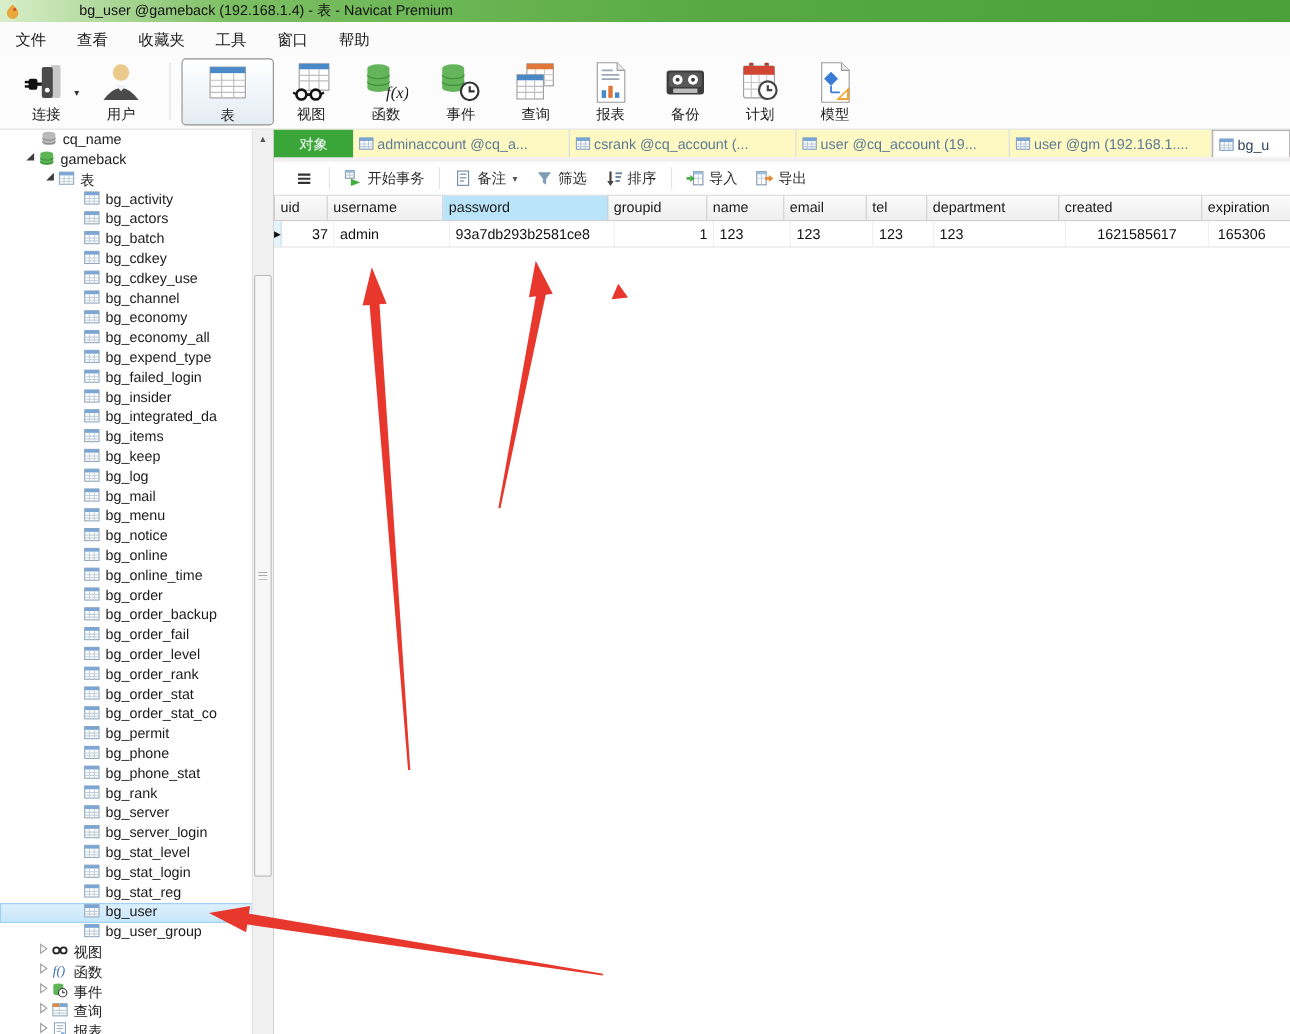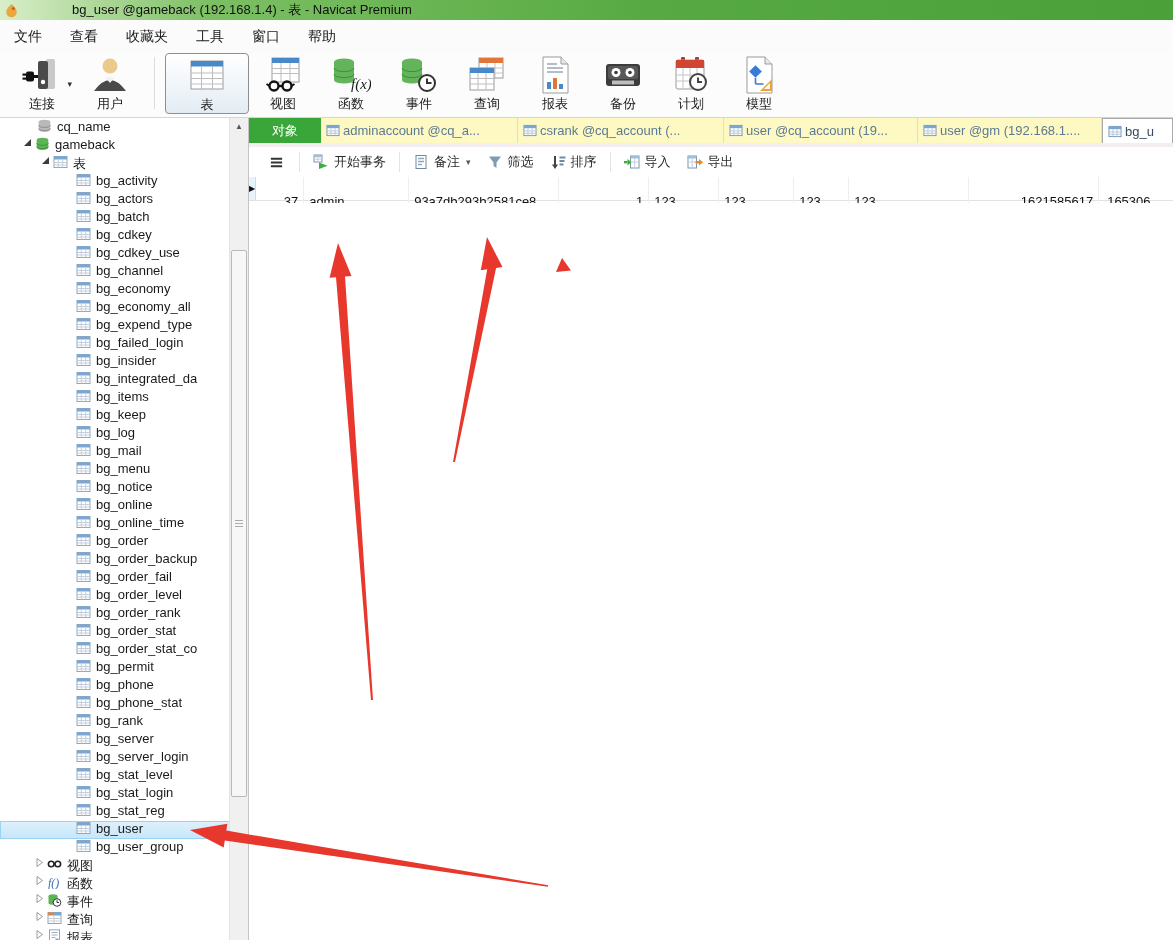--- a/index.html
+++ b/index.html
@@ -55,24 +55,24 @@
   .hcells,.rcells{display:flex}
   .hcell{padding:0 5px;line-height:22px;border-right:1px solid #d0d0d0;box-sizing:border-box;overflow:hidden}
   .hcell.selected{background:#b9e4f9}
   .hcell:nth-child(1){width:48px}.hcell:nth-child(2){width:105px}.hcell:nth-child(3){width:150px}
   .hcell:nth-child(4){width:90px}.hcell:nth-child(5){width:70px}.hcell:nth-child(6){width:75px}
   .hcell:nth-child(7){width:55px}.hcell:nth-child(8){width:120px}.hcell:nth-child(9){width:130px}
   .hcell:nth-child(10){width:95px}
   .gridrow{display:flex;height:24px;font-size:13px;color:#111;border-bottom:1px solid #e2e2e2;box-sizing:border-box}
   .rmarker{width:14px;background:#e7f3fb;border-right:1px solid #c9dcea;display:flex;align-items:center;
            justify-content:center;font-size:8px;color:#111;box-sizing:border-box}
-  .rcell{padding:13px 5px;line-height:23px;border-right:1px solid #eeeeee;box-sizing:border-box;overflow:hidden;white-space:nowrap}
+  .rcell{padding:0 5px;line-height:23px;border-right:1px solid #eeeeee;box-sizing:border-box;overflow:hidden;white-space:nowrap}
   .rcell:nth-child(1){width:48px;text-align:right}.rcell:nth-child(2){width:105px}.rcell:nth-child(3){width:150px}
   .rcell:nth-child(4){width:90px;text-align:right}.rcell:nth-child(5){width:70px}.rcell:nth-child(6){width:75px}
-  .rcell:nth-child(7){width:55px}.rcell:nth-child(8){width:120px}.rcell:nth-child(9){width:130px;text-align:right}
+  .rcell:nth-child(7){width:55px}.rcell:nth-child(8){width:120px}.rcell:nth-child(9){width:130px;text-align:center}
   .rcell:nth-child(10){width:95px;padding-left:8px}
   
   .anno{position:absolute;left:0;top:0;width:1173px;height:940px;pointer-events:none;z-index:60}
 </style>
 </head>
 <body>
 
 <div class="titlebar">
   <svg class="ticon" viewBox="0 0 15 15">
     <path d="M7.5 1 C4.5 4 2.2 6 2.2 9 a5.3 5.3 0 0 0 10.6 0 C12.8 6 10.5 4 7.5 1 z" fill="#e9a83c"></path>
@@ -721,20 +721,35 @@
           <rect x="1" y="2" width="8.5" height="12" fill="#fff" stroke="#7d96ab"></rect>
           <rect x="1" y="2" width="8.5" height="2.5" fill="#9fc0da"></rect>
           <path d="M1 8 h8.5 M5.2 4.5 v9.5" stroke="#c2cfdb" fill="none"></path>
           <rect x="8.5" y="7" width="3.5" height="2.4" fill="#e8862c"></rect>
           <polygon points="12,5 16,8.2 12,11.4" fill="#e8862c"></polygon>
         </svg>
         <span>导出</span>
       </div>
     </div>
 
+    <div class="gridhead">
+      <div class="stub"></div>
+      <div class="hcells">
+          <div class="hcell">uid</div>
+          <div class="hcell">username</div>
+          <div class="hcell selected">password</div>
+          <div class="hcell">groupid</div>
+          <div class="hcell">name</div>
+          <div class="hcell">email</div>
+          <div class="hcell">tel</div>
+          <div class="hcell">department</div>
+          <div class="hcell">created</div>
+          <div class="hcell">expiration</div>
+        </div>
+    </div>
 
     <div class="gridrow">
       <div class="rmarker">▶</div>
       <div class="rcells">
           <div class="rcell">37</div>
           <div class="rcell">admin</div>
           <div class="rcell">93a7db293b2581ce8</div>
           <div class="rcell">1</div>
           <div class="rcell">123</div>
           <div class="rcell">123</div>

